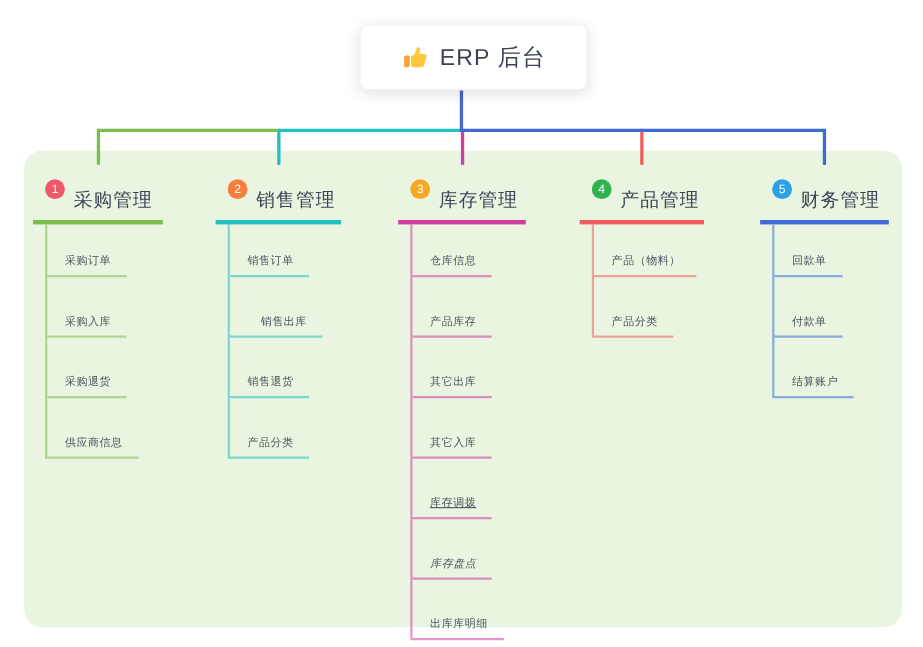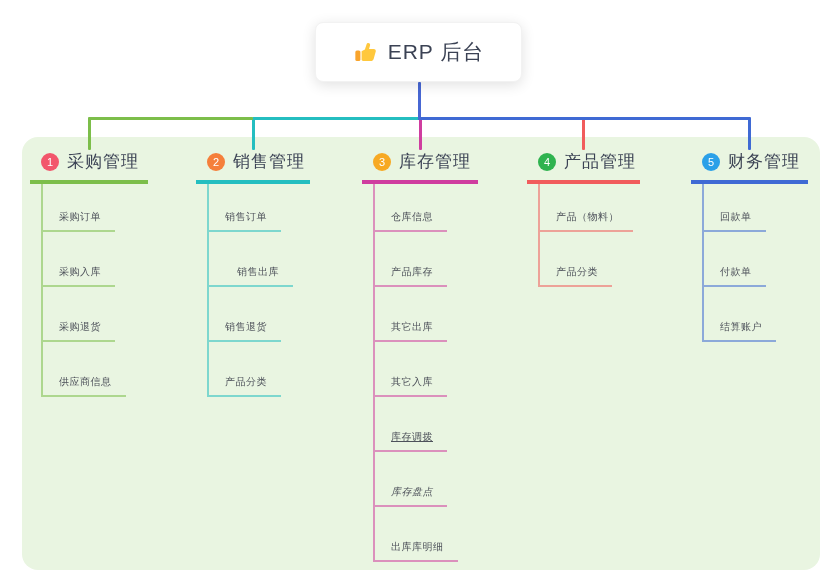--- a/index.html
+++ b/index.html
@@ -8,21 +8,21 @@
     position: relative;
     width: 839px;
     height: 588px;
     background: #ffffff;
     overflow: hidden;
     font-family: "Liberation Sans", "DejaVu Sans", sans-serif;
   }
   
   .root-node {
     position: absolute;
-    left: 315px; top: 22px;
+    left: 327px; top: 22px;
     width: 207px; height: 60px;
     background: #ffffff;
     border: 1px solid #f2f2f2;
     border-radius: 8px;
     box-shadow: 0 3px 14px rgba(0,0,0,0.12);
     display: flex; align-items: center; justify-content: center;
     gap: 10px;
     z-index: 5;
   }
   .root-node .root-title {
@@ -55,20 +55,21 @@
     width: 18px; height: 18px; border-radius: 50%;
     color: #ffffff; font-size: 11px; line-height: 18px;
     display: inline-flex; align-items: center; justify-content: center;
     flex: 0 0 auto;
   }
   .branch-label {
     font-size: 17px;
     color: #3b4254;
     letter-spacing: 1px;
     white-space: nowrap;
+    margin-top: 20px;
   }
   .subtree {
     margin-left: 11px;
     border-left: 2px solid #ccc;
   }
   .sub-item {
     height: 55px;
     display: flex;
     align-items: flex-end;
   }

